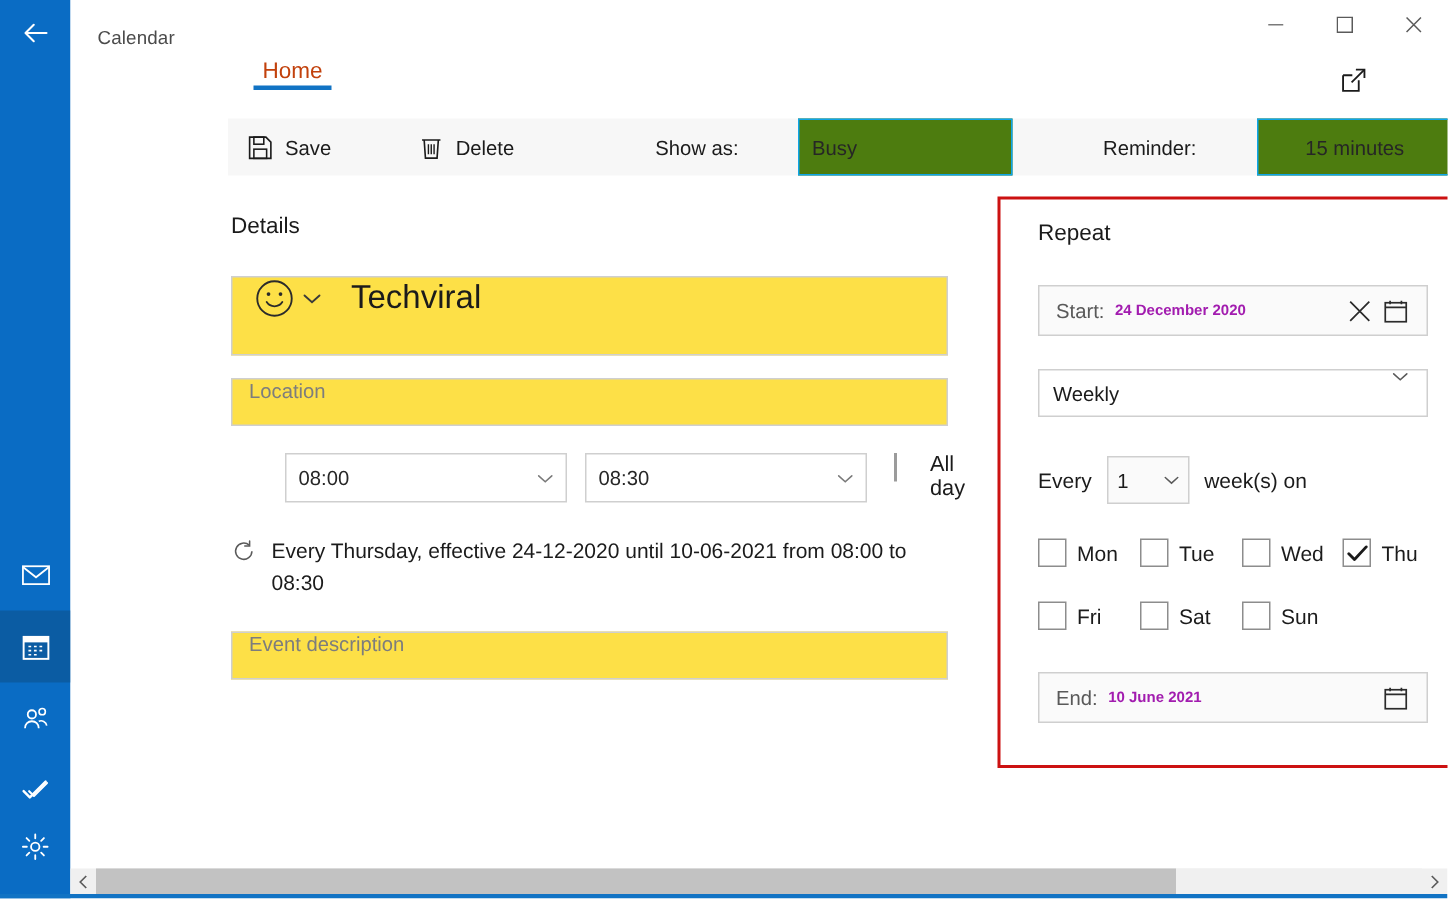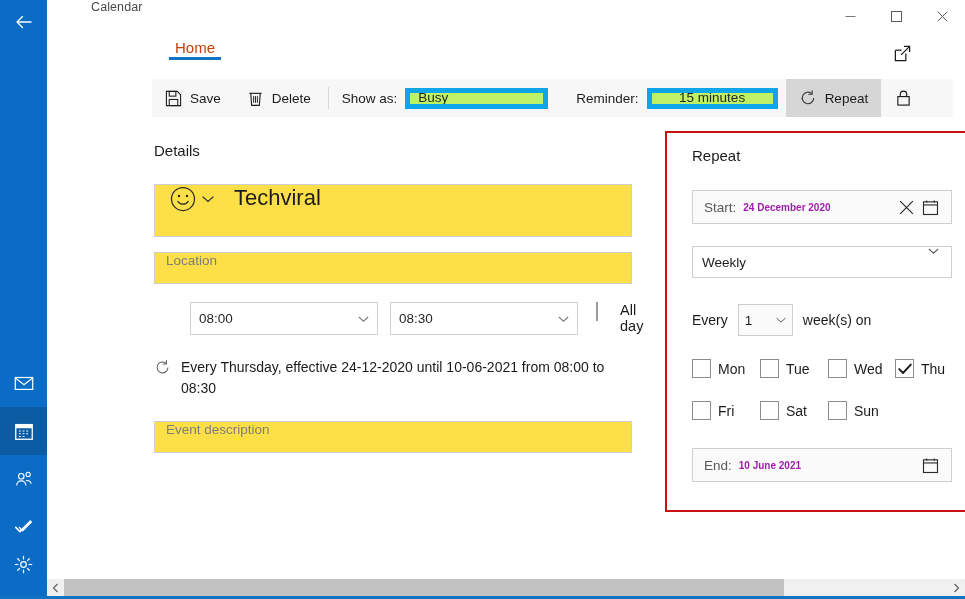--- a/index.html
+++ b/index.html
@@ -43,23 +43,22 @@
   
   .main {
     position: relative;
     width: 918px; height: 599px;
     background: #ffffff;
   }
 
   
   .titlebar {
     height: 32px;
-    display: flex; align-items: flex-start;
-    position: relative;
-    margin-left: 26px;
+    display: flex; align-items: flex-end;
+    position: relative;
   }
   .title-text {
     font-size: 12.5px;
     color: #4a4a4a;
     padding-left: 18px;
     letter-spacing: .1px;
   }
   .win-controls {
     position: absolute; right: 0; top: 0;
     display: flex; height: 32px;
@@ -94,37 +93,37 @@
     width: 34px; height: 32px;
     display: flex; align-items: center; justify-content: center;
   }
 
   
   .cmdbar {
     position: absolute;
     left: 105px; top: 79px;
     width: 801px; height: 38px;
     background: #f7f7f7;
-    display: flex; align-items: center;
+    display: flex; align-items: center; gap: 32px;
   }
   .cmd-btn {
     display: flex; align-items: center; gap: 8px;
     height: 38px; padding: 0 13px;
     font-size: 13.5px; color: #1b1b1b;
     white-space: nowrap;
   }
   .cmd-sep {
     width: 1px; height: 22px; background: #d8d8d8; margin: 0 4px;
   }
   .cmd-label {
     font-size: 13.5px; color: #1b1b1b;
     padding: 0 8px 0 9px; white-space: nowrap;
   }
   .cmd-input {
-    height: 21px; border: 5px solid #0ea5e9; background: #bef264;
+    height: 38px; border: 1px solid #0ea5e9; background: #4d7c0f;
     font-size: 13.5px; color: #262626;
     padding: 0 8px; line-height: 24px;
     font-family: "Liberation Sans", sans-serif;
   }
   .cmd-input.showas { width: 143px; }
   .cmd-input.reminder { width: 131px; text-align: center; }
   .cmd-btn.toggled { background: #d6d6d6; }
   .cmd-icon-btn {
     width: 44px; height: 38px;
     display: flex; align-items: center; justify-content: center;

